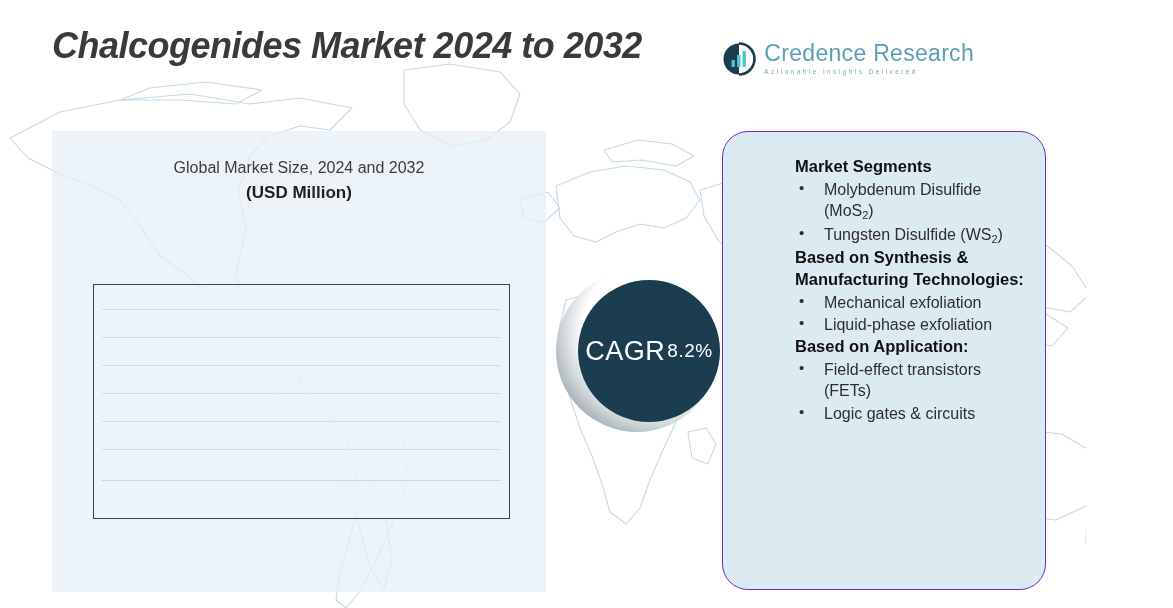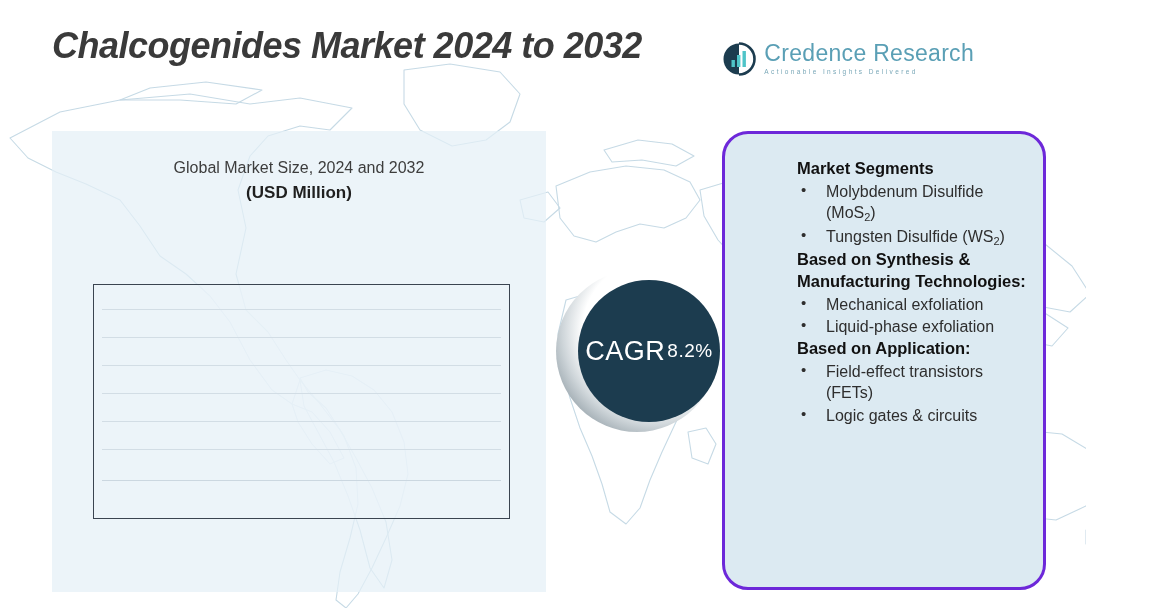--- a/index.html
+++ b/index.html
@@ -198,21 +198,21 @@
   #cagr-value { font-size: 19px; color: #ffffff; letter-spacing: 0.5px; }
 
   
   #segments-panel {
     position: absolute;
     left: 722px;
     top: 131px;
     width: 324px;
     height: 459px;
     background: #dceaf2;
-    border: 3px solid #6d28d9;
+    border: 1px solid #6d28d9;
     border-radius: 26px;
     padding: 24px 14px 18px 72px;
   }
 
   .seg-heading {
     font-size: 16.5px;
     font-weight: bold;
     color: #111111;
     line-height: 1.32;
   }

